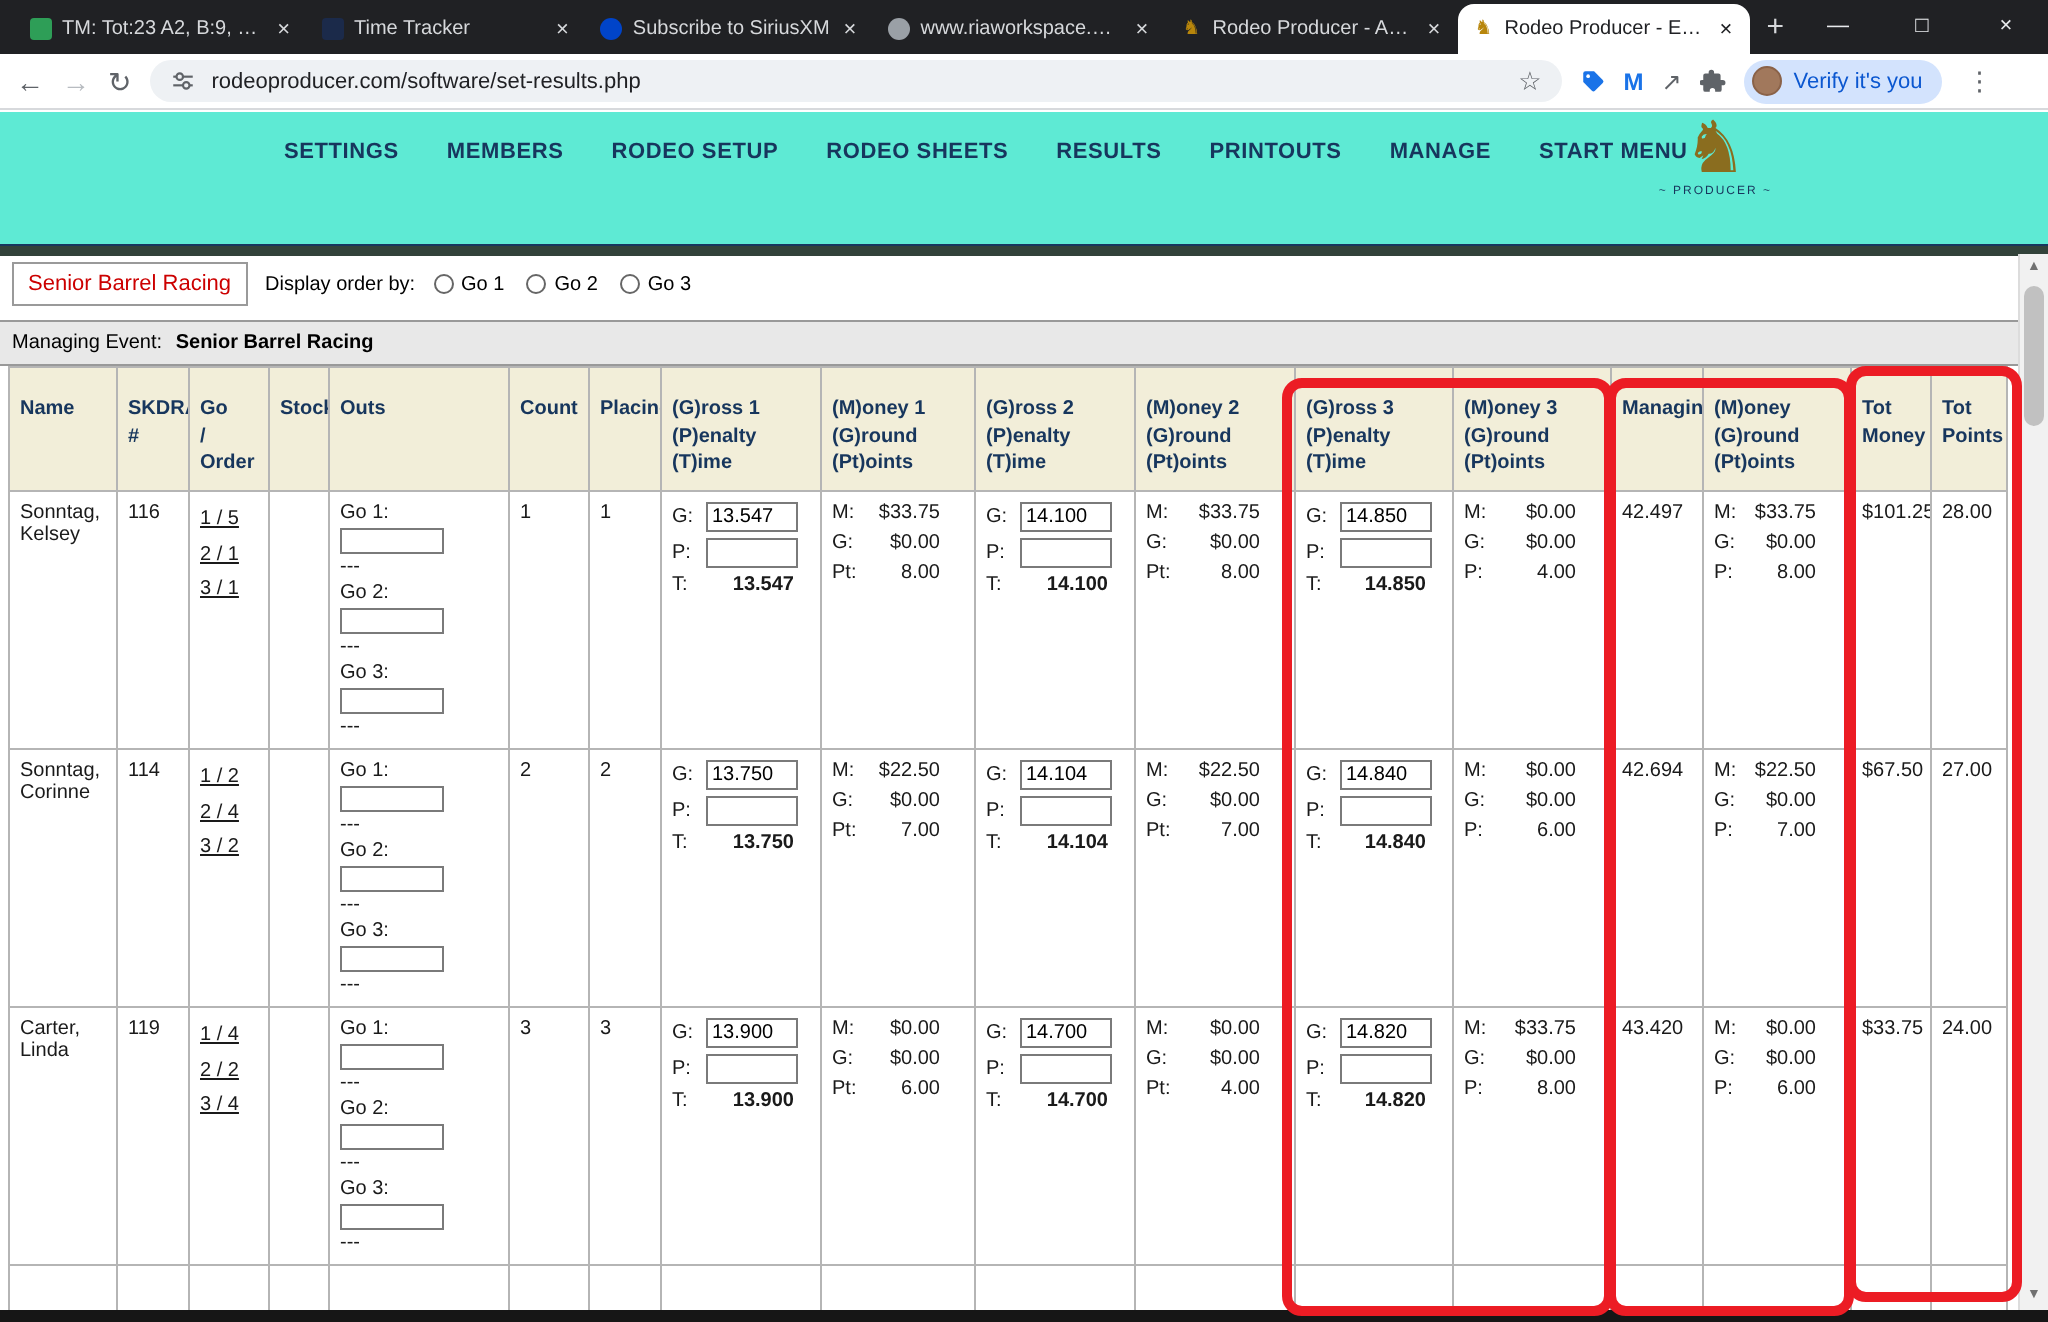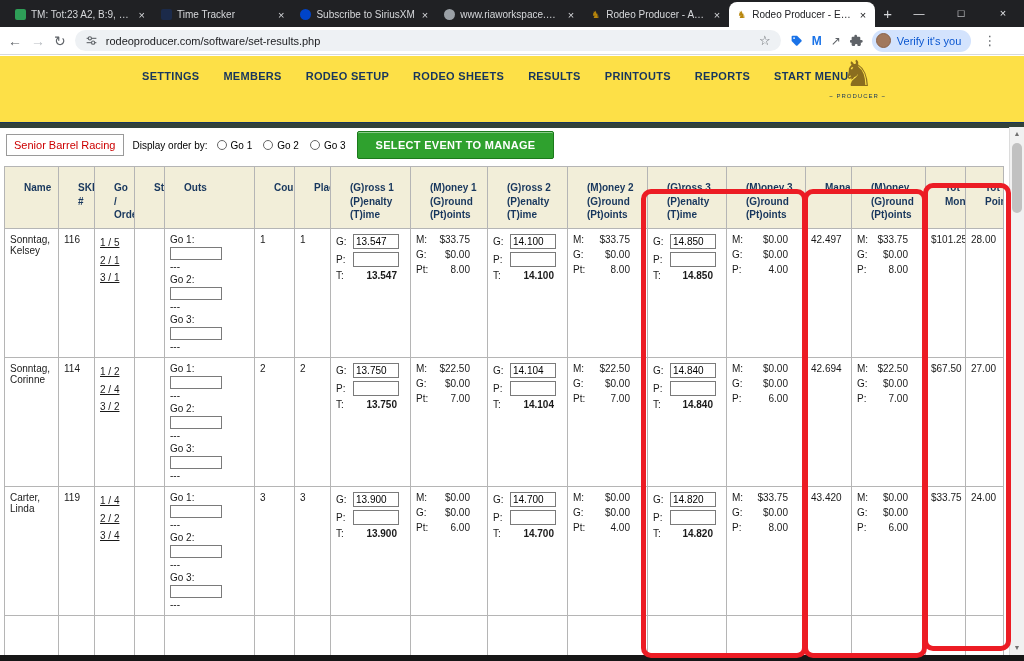--- a/index.html
+++ b/index.html
@@ -35,21 +35,21 @@
   .ext-icons { display:flex; align-items:center; gap:9px; }
   .m-ext { color:#1a73e8; font-weight:bold; font-size:12px; }
   .share-ico { color:#5f6368; font-size:12px; }
   .chip { background:#d3e3fd; border-radius:12px; height:22px; display:flex; align-items:center; gap:6px;
           padding:0 10px 0 4px; font-size:11px; color:#0b57d0; white-space:nowrap; }
   .avatar { width:15px; height:15px; border-radius:50%; background:#a1785c; border:1px solid #8a6248; }
   .dots { color:#5f6368; font-size:13px; padding:0 3px; }
 
   
   .page { position:absolute; top:56px; left:0; right:0; bottom:6px; background:#fff; overflow:hidden; }
-  .site-header { position:relative; height:66px; background:#fde047; }
+  .site-header { position:relative; height:66px; background:#5eead4; }
   .menu { display:flex; gap:24px; padding:14px 0 0 142px; font-size:11px; font-weight:bold; color:#17365d;
           letter-spacing:.3px; }
   .menu span { cursor:pointer; }
   .logo { position:absolute; right:138px; top:0px; text-align:center; line-height:1; }
   .logo .horse { font-size:36px; color:#8a6d1f; }
   .logo .cap { font-size:6px; color:#17365d; letter-spacing:1px; margin-top:1px; }
   .manage-bar { position:absolute; right:8px; bottom:7px; display:flex; align-items:stretch; }
   .manage-label { border:1px solid #17365d; background:#fff; color:#111; font-size:10px; padding:3px 5px; }
   .manage-btn { border:2px solid #1b3a5c; background:#f7f3e0; color:#c79327; font-size:10px; font-weight:bold;
                 padding:2px 5px; margin-left:2px; cursor:pointer; }
@@ -67,21 +67,21 @@
                 font-size:11px; letter-spacing:.3px; padding:7px 18px; box-shadow:inset 0 1px 0 rgba(255,255,255,.45);
                 cursor:pointer; font-family:"Liberation Sans", sans-serif; }
   .managing { background:#e8e8e8; border-top:1px solid #999; border-bottom:1px solid #999; font-size:10px;
               padding:5px 0 5px 6px; }
   .managing b { margin-left:4px; }
 
   
   table.results { border-collapse:collapse; table-layout:fixed; width:999px; margin-left:4px; }
   .results th, .results td { border:1px solid #b5b5b5; vertical-align:top; text-align:left; overflow:hidden; }
   .results th { background:#f2eed9; color:#17365d; font-size:10px; font-weight:bold; line-height:1.35;
-                padding:14px 3px 3px 19px; height:62px; white-space:pre-line; }
+                padding:14px 3px 3px 5px; height:62px; white-space:pre-line; }
   .results td { font-size:10px; color:#1a1a1a; padding:5px 3px 3px 5px; background:#fff; }
   tr.body-row { height:109px;margin-left:10px; }
   .pre { white-space:pre-line; }
   .go-order { line-height:1.75;text-decoration:underline; }
   .gp-row { display:flex; align-items:center; gap:4px; margin-bottom:3px; }
   .gp-row .lb, .t-row .lb { width:13px; flex:none; }
   .time-input { width:46px; height:15px; border:1px solid #7a7a7a; background:#fff; font-size:10px;
                 padding:0 2px; font-family:"Liberation Sans", sans-serif; }
   .t-row { display:flex; justify-content:space-between; padding-right:10px; margin-top:3px; }
   .t-row b { font-weight:bold; }
@@ -189,21 +189,21 @@
   <div class="page">
 
     <div class="site-header">
       <div class="menu">
         <span>SETTINGS</span>
         <span>MEMBERS</span>
         <span>RODEO SETUP</span>
         <span>RODEO SHEETS</span>
         <span>RESULTS</span>
         <span>PRINTOUTS</span>
-        <span>REPORTS</span>
+        <span>MANAGE</span>
         <span>START MENU</span>
       </div>
       <div class="logo">
         <div class="horse">♞</div>
         <div class="cap">~ PRODUCER ~</div>
       </div>
     </div>
     <div class="sep"></div>
 
     <div class="event-row">
@@ -214,21 +214,24 @@
         <span>Go 1</span>
       </span>
       <span class="radio-group">
         <span class="radio"></span>
         <span>Go 2</span>
       </span>
       <span class="radio-group">
         <span class="radio"></span>
         <span>Go 3</span>
       </span>
-      <button class="select-btn">SELECT EVENT TO MANAGE</button>
+    </div>
+    <div class="managing">
+      <span>Managing Event:</span>
+      <b>Senior Barrel Racing</b>
     </div>
 
     <table class="results">
       <colgroup>
         <col style="width:54px">
           <col style="width:36px">
           <col style="width:40px">
           <col style="width:30px">
         <col style="width:90px">
           <col style="width:40px">

